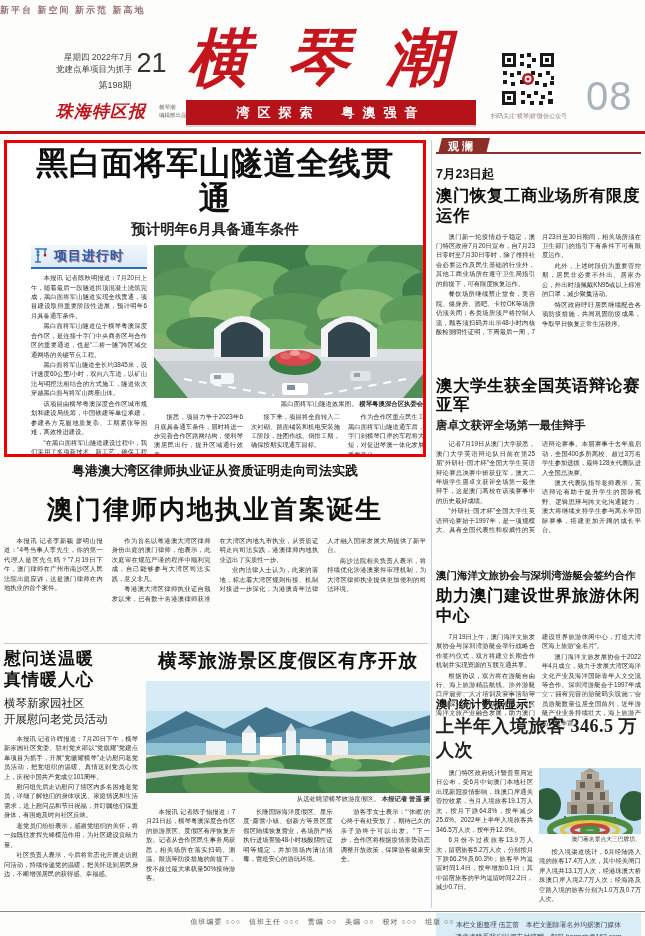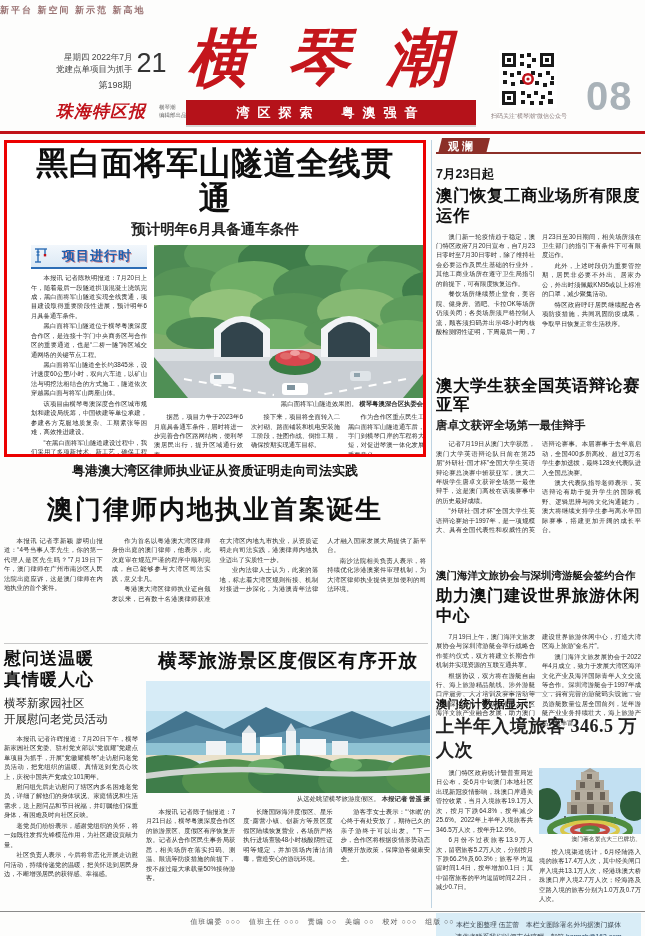--- a/index.html
+++ b/index.html
@@ -26,42 +26,42 @@
   .masthead-title { top:24px; left:168px; width:300px; text-align:center;
     font-family:"Liberation Serif","DejaVu Serif",serif; font-weight:900; font-style:italic;
     font-size:62px; color:#c4161c; line-height:1.1; word-spacing:22px; white-space:nowrap; }
   .red-banner { top:100px; left:186px; width:290px; height:25px; background:#b5121a;
     display:flex; align-items:center; justify-content:center;
     color:#fff; font-size:13px; font-weight:bold; letter-spacing:8px;
     box-shadow:0 2px 0 rgba(0,0,0,.15); }
   .qr-box { top:50px; left:499px; width:58px; height:58px; background:#fff; }
   .qr-caption { top:112px; left:474px; width:110px; text-align:center;
     font-size:6px; color:#8a7b7b; }
-  .page-number { top:74px; left:586px; font-size:40px; color:#a9b2b8; font-weight:700;
+  .page-number { top:74px; left:586px; font-size:40px; color:#a9b2b8; font-weight:400;
     font-family:"Liberation Sans",sans-serif; letter-spacing:1px; }
   .masthead-rule { top:131px; left:0; width:645px; height:2.5px; background:#c01218; }
   
   .kicker { font-weight:bold; color:#161616; }
   .headline-serif { font-family:"Liberation Serif","DejaVu Serif",serif; font-weight:900; color:#0f0f0f; }
   .headline-sans { font-weight:900; color:#0f0f0f; }
   .bodytext { font-size:6.3px; line-height:1.5; color:#2d2d2d; text-align:justify;
     overflow:hidden; }
   .bodytext p { text-indent:2em; margin-bottom:1px; }
   .caption { font-size:6.4px; color:#333; text-align:right; }
   .caption b { font-weight:bold; }
   .vdiv { width:1px; background:#bfd4e2; }
   .hdiv { height:1px; background:#c9c9c9; }
   
   .main-box { top:140px; left:4px; width:422px; height:317px;
     border:3.5px solid #ec0000; background:#fff; padding:3px 24px; overflow:hidden; }
   .main-headline { text-align:center; font-size:32px; letter-spacing:.5px; line-height:1.08; }
   .main-subhead { text-align:center; font-size:14.5px; font-weight:600; color:#222; margin-top:5px; }
   .main-cols { display:flex; gap:7px; margin-top:6px; }
   .main-left { width:116px; flex:none; }
-  .badge { height:24px; display:flex; align-items:center; gap:14px; padding:0 3px;
+  .badge { height:24px; display:flex; align-items:center; gap:6px; padding:0 3px;
     background:linear-gradient(#f2f7fc,#dce9f5); border-bottom:2px solid #2d6db5; margin-bottom:4px; }
   .badge-label { font-size:13px; font-weight:900; color:#1f5fae;
     text-shadow:1px 1px 0 rgba(200,30,30,.45); letter-spacing:1px; }
   .main-left .bodytext { height:196px; }
   .main-right { width:283px; }
   .main-figure { width:283px; height:153px; overflow:hidden; }
   .main-caption { margin:2px 1px 3px 0; }
   .main-bottom { column-count:3; column-gap:8px; height:78px; }
   
   .lawyer { top:462px; left:4px; width:422px; }

